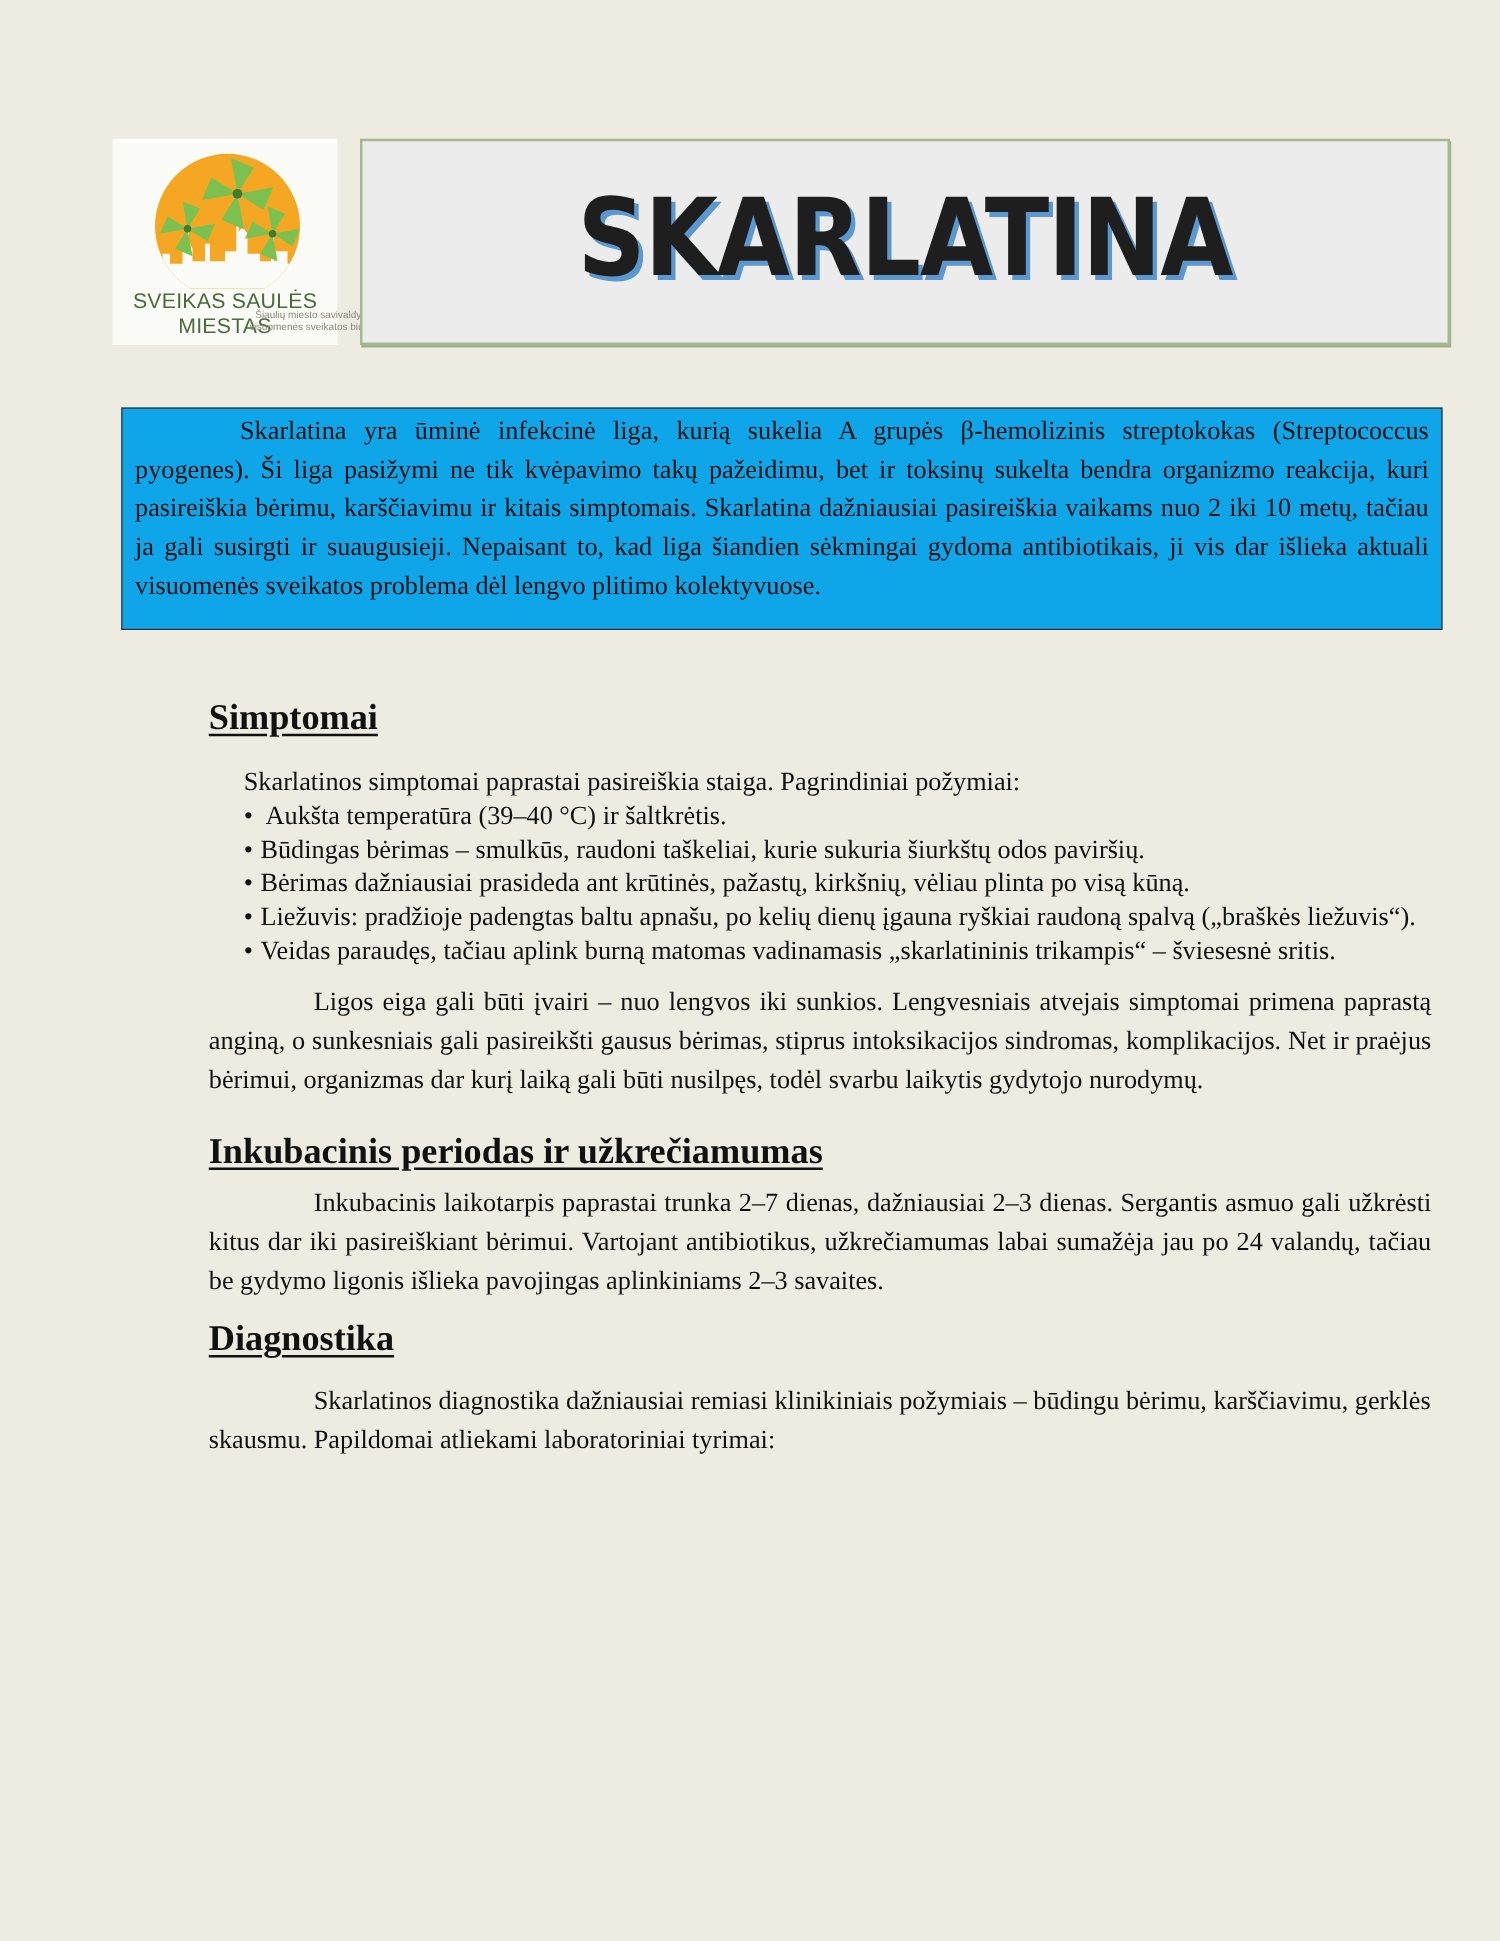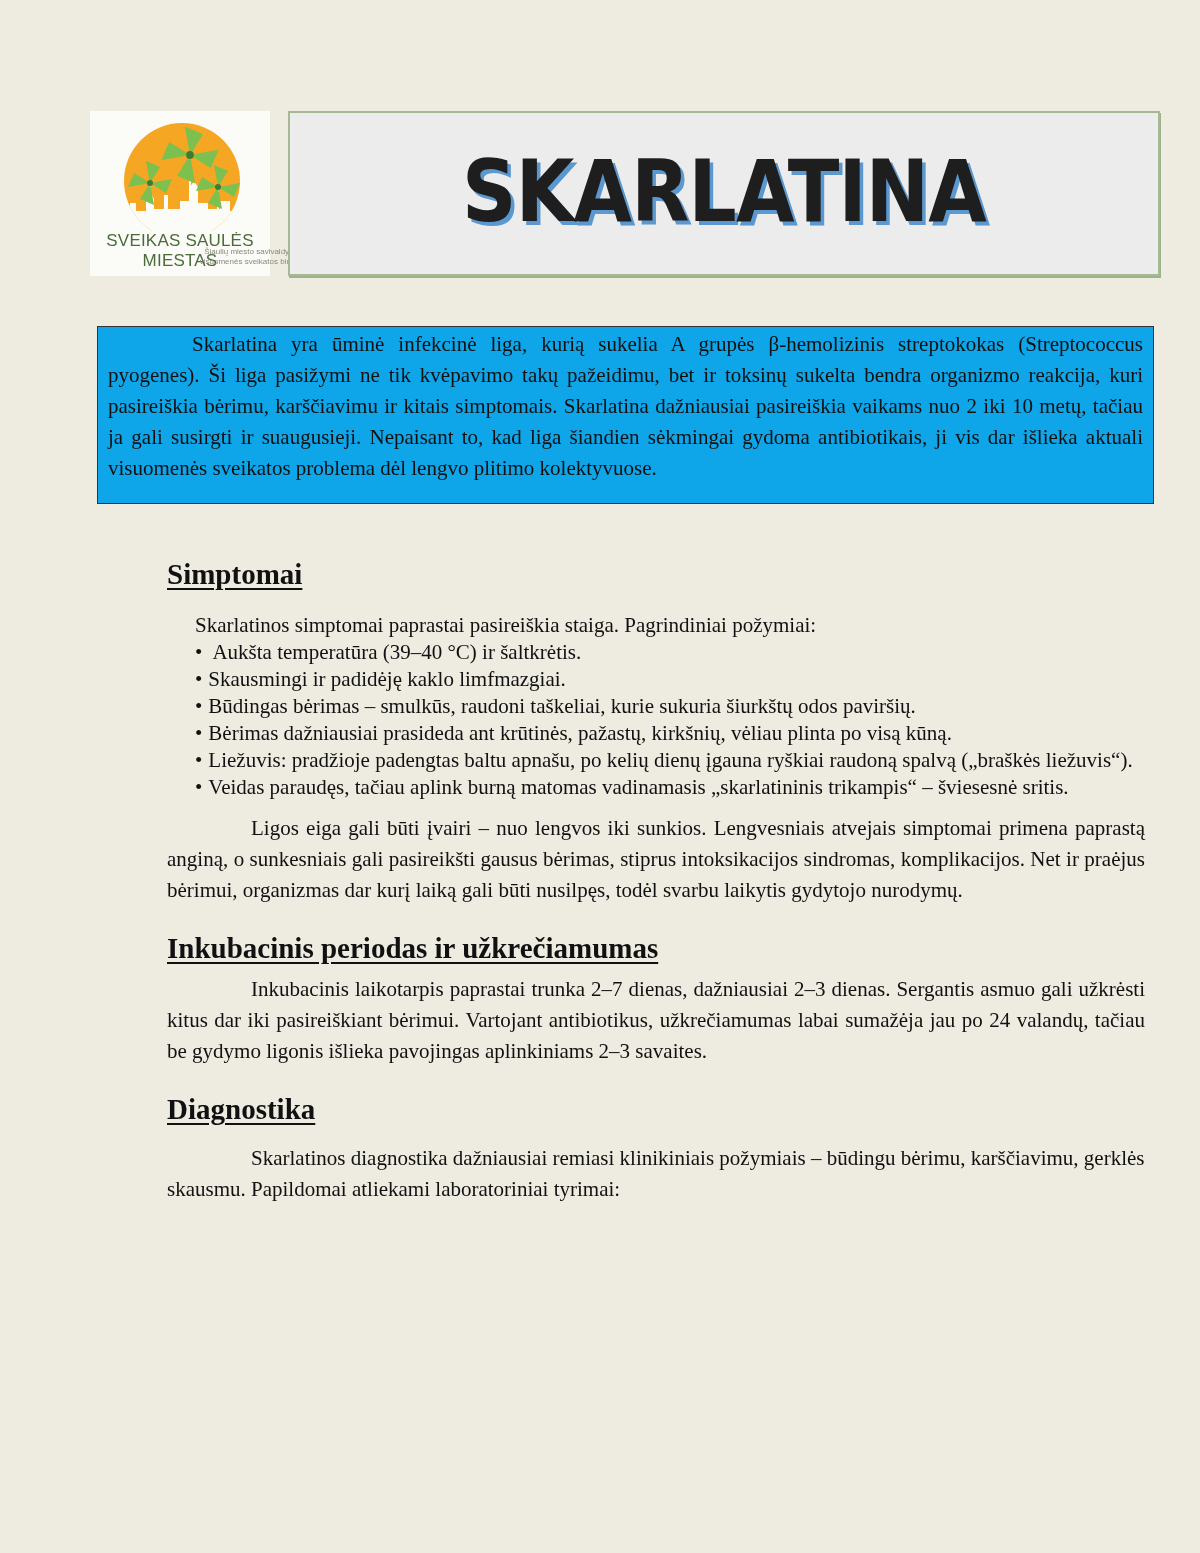--- a/index.html
+++ b/index.html
@@ -76,21 +76,21 @@
     ul.symptoms { list-style: none; margin: 0; padding: 0; line-height: 27px; text-align: justify; }
     ul.symptoms li { text-indent: 28px; }
     ul.symptoms li .bullet { margin-right: 6px; }
     .para {
       margin: 0; text-indent: 84px; line-height: 31px; text-align: justify;
     }
     #ligos-title { margin-top: 20px; }
     #ligos-text { margin-top: 12px; }
     #inku-title { margin-top: 20px; }
     #inku-text { margin-top: 4px; }
-    #diag-title { margin-top: 20px; }
+    #diag-title { margin-top: 9px; }
     #diag-text { margin-top: 12px; text-align: left; }
   </style>
 </head>
 <body>
 
 <div class="logo">
   <svg width="180" height="120" viewBox="0 0 180 120">
     <defs>
       <clipPath id="sunclip">
           <circle cx="92" cy="70" r="58"></circle>
@@ -137,21 +137,20 @@
 <div class="intro-box">
   <p>Skarlatina yra ūminė infekcinė liga, kurią sukelia A grupės β-hemolizinis streptokokas (Streptococcus pyogenes). Ši liga pasižymi ne tik kvėpavimo takų pažeidimu, bet ir toksinų sukelta bendra organizmo reakcija, kuri pasireiškia bėrimu, karščiavimu ir kitais simptomais. Skarlatina dažniausiai pasireiškia vaikams nuo 2 iki 10 metų, tačiau ja gali susirgti ir suaugusieji. Nepaisant to, kad liga šiandien sėkmingai gydoma antibiotikais, ji vis dar išlieka aktuali visuomenės sveikatos problema dėl lengvo plitimo kolektyvuose.</p>
 </div>
 
 <div class="content">
   <section>
     <h2>Simptomai</h2>
     <div class="sec-simp-intro">Skarlatinos simptomai paprastai pasireiškia staiga. Pagrindiniai požymiai:</div>
     <ul class="symptoms">
       <li><span class="bullet">•</span><span> Aukšta temperatūra (39–40 °C) ir šaltkrėtis.</span></li>
-      <li><span class="bullet">•</span><span>Skausmingi ir padidėję kaklo limfmazgiai.</span></li>
       <li><span class="bullet">•</span><span>Būdingas bėrimas – smulkūs, raudoni taškeliai, kurie sukuria šiurkštų odos paviršių.</span></li>
       <li><span class="bullet">•</span><span>Bėrimas dažniausiai prasideda ant krūtinės, pažastų, kirkšnių, vėliau plinta po visą kūną.</span></li>
       <li><span class="bullet">•</span><span>Liežuvis: pradžioje padengtas baltu apnašu, po kelių dienų įgauna ryškiai raudoną spalvą („braškės liežuvis“).</span></li>
       <li><span class="bullet">•</span><span>Veidas paraudęs, tačiau aplink burną matomas vadinamasis „skarlatininis trikampis“ – šviesesnė sritis.</span></li>
     </ul>
   </section>
 
   <section>
     <p id="ligos-text" class="para">Ligos eiga gali būti įvairi – nuo lengvos iki sunkios. Lengvesniais atvejais simptomai primena paprastą anginą, o sunkesniais gali pasireikšti gausus bėrimas, stiprus intoksikacijos sindromas, komplikacijos. Net ir praėjus bėrimui, organizmas dar kurį laiką gali būti nusilpęs, todėl svarbu laikytis gydytojo nurodymų.</p>
   </section>

